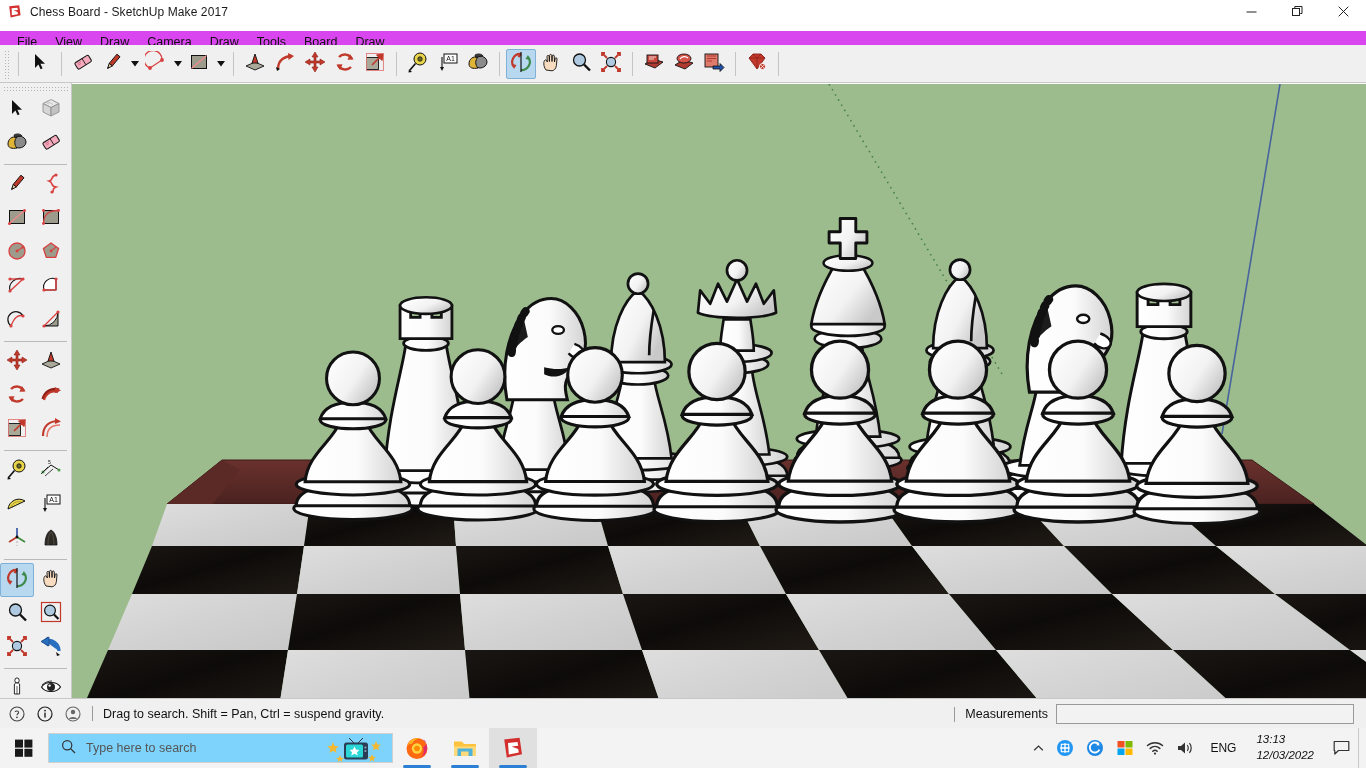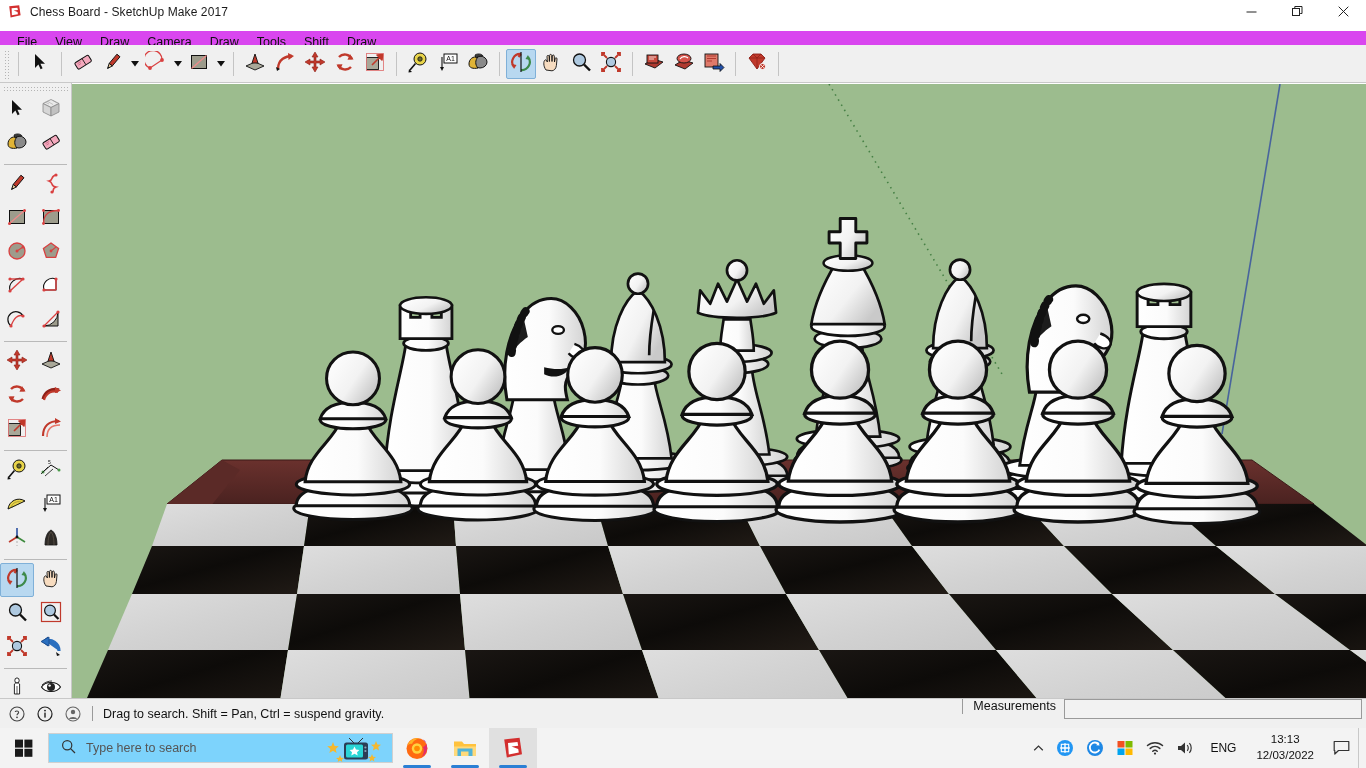--- a/index.html
+++ b/index.html
@@ -97,21 +97,21 @@
     position:absolute; left:0; top:698px; width:1366px; height:30px;
     background:#f0f0f0; border-top:1px solid #c8c8c8;
     display:flex; align-items:center;
   }
   .sb-icon {
     width:22px; height:22px; margin-left:6px;
     display:flex; align-items:center; justify-content:center;
   }
   .sb-div { width:1px; height:15px; background:#9a9a9a; margin:0 10px 0 8px; }
   .sb-text { font-size:12.5px; color:#111; white-space:nowrap; }
-  .sb-right { position:absolute; right:0; top:0; height:30px; display:flex; }
+  .sb-right { position:absolute; right:8px; top:0; height:30px; display:flex; align-items:center; }
   .sb-measure-label { font-size:12.5px; color:#111; margin-right:8px; }
   .sb-measure-input {
     width:298px; height:20px; margin-right:4px;
     background:#f2f2f2; border:1px solid #9a9a9a;
     font-family:"Liberation Sans", sans-serif; font-size:12px;
     padding:0 4px; color:#111;
   }
 
   
   .taskbar {
@@ -138,22 +138,22 @@
   }
   .tb-app.running::after {
     content:''; position:absolute; bottom:0; left:10px; width:28px; height:3px;
     background:#2b7fd4; border-radius:2px;
   }
   .tb-app.focused { background:#e0e0e0; }
   .tray { position:absolute; right:0; top:0; height:40px; display:flex; align-items:center; }
   .tray-item { padding:0 6px; height:40px; display:flex; align-items:center; justify-content:center; }
   .tray-lang { font-size:12px; color:#111; padding:0 10px; }
   .tray-clock {
-    font-size:11.5px; color:#111; line-height:1.35; text-align:center;
-    padding:0 10px; white-space:nowrap;
+    font-size:11.5px; color:#111; line-height:1.35; text-align:left;
+    padding:0 10px; white-space:nowrap;font-style:italic;
   }
   .tray-action { width:34px; height:40px; display:flex; align-items:center; justify-content:center; }
   .tray-showdesk { width:8px; height:40px; border-left:1px solid #c8c8c8; }
 </style>
 </head>
 <body>
 
 <div id="app">
 
   <div class="titlebar">
@@ -185,21 +185,21 @@
     </div>
   </div>
 
   <div class="menubar">
     <div class="mi">File</div>
     <div class="mi">View</div>
     <div class="mi">Draw</div>
     <div class="mi">Camera</div>
     <div class="mi">Draw</div>
     <div class="mi">Tools</div>
-    <div class="mi">Shift</div>
+    <div class="mi">Board</div>
     <div class="mi">Draw</div>
   </div>
 
   <div class="toolbar-top">
     <div class="grip"></div>
     <div class="tb-sep"></div>
 
     <div class="tb-btn">
       <span>
         <svg width="20" height="20" viewBox="0 0 20 20">

